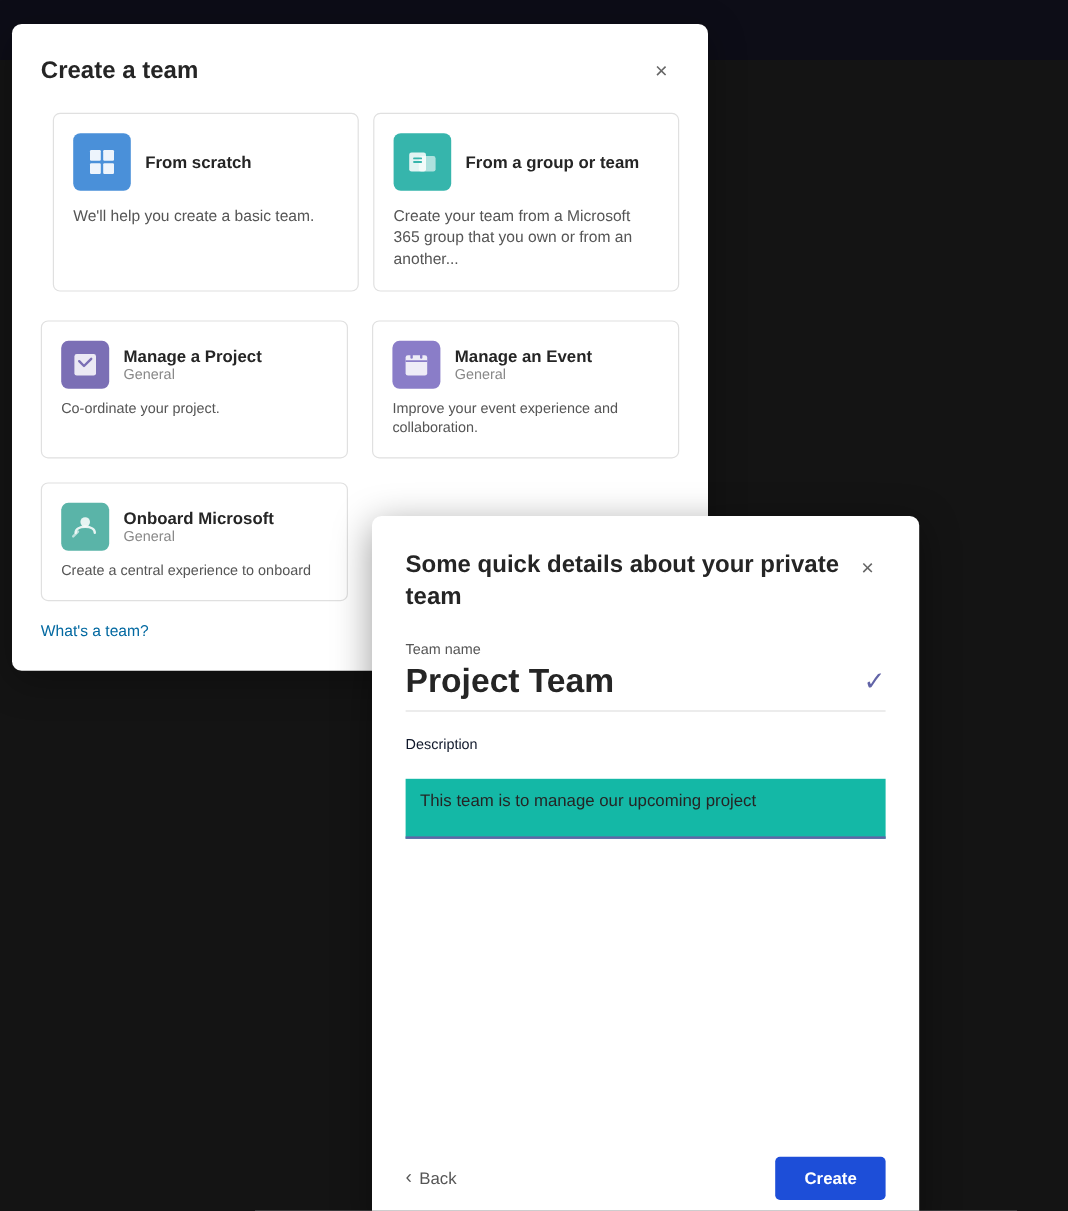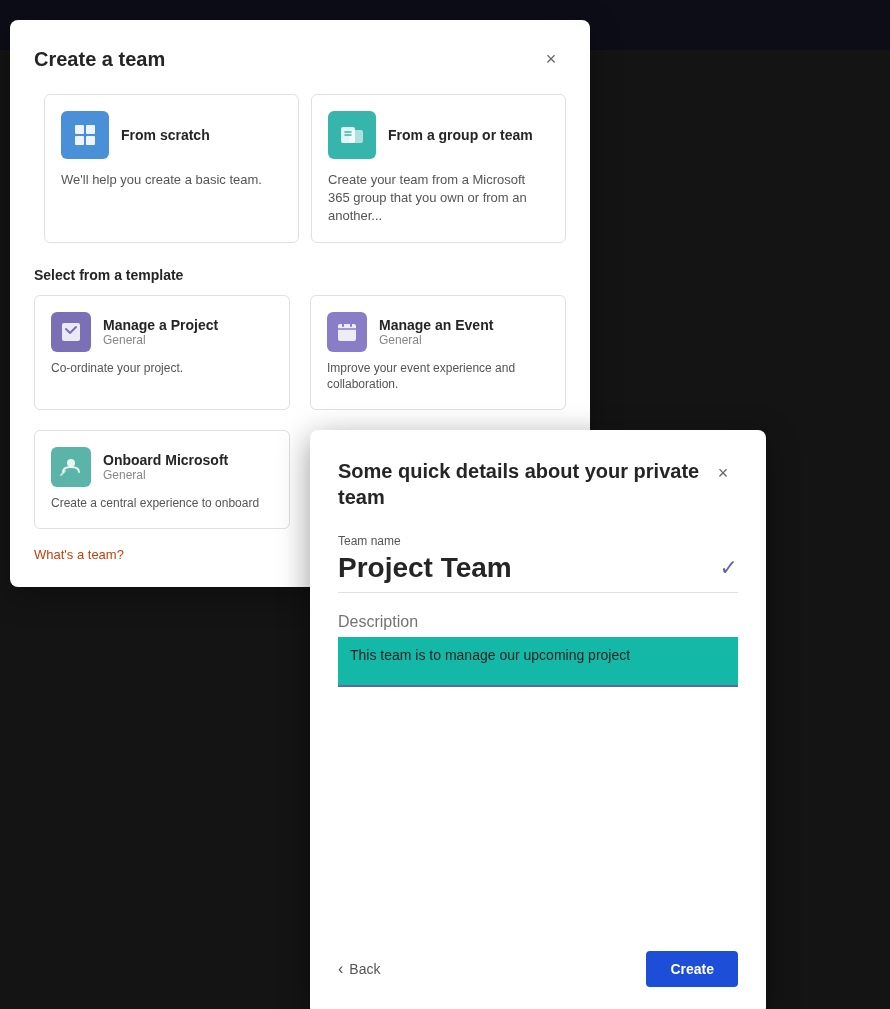--- a/index.html
+++ b/index.html
@@ -201,21 +201,21 @@
       font-size: 12px;
       color: #555;
       line-height: 1.4;
     }
 
     .modal-footer {
       margin-top: 16px;
     }
 
     .whats-team-link {
-      color: #c2410c;
+      color: #0369a1;
       font-size: 13px;
       text-decoration: none;
       cursor: pointer;
     }
 
     
     .modal-quick-details {
       position: absolute;
       top: 430px;
       left: 310px;
@@ -276,23 +276,23 @@
       font-weight: 700;
       color: #252525;
     }
 
     .check-icon {
       color: #6264a7;
       font-size: 22px;
     }
 
     .desc-label {
-      font-size: 16px;
-      color: #737373;
-      margin-bottom: 6px;
+      font-size: 12px;
+      color: #0f172a;
+      margin-bottom: 22px;
     }
 
     .desc-field {
       width: 100%;
       background: #14b8a6;
       border: none;
       border-bottom: 2px solid #6264a7;
       padding: 10px 12px;
       font-size: 14px;
       color: #252525;
@@ -387,21 +387,20 @@
             <path d="M7 11 L13 11" stroke="#36b5ac" stroke-width="1.5" stroke-linecap="round"></path>
             <path d="M7 14 L13 14" stroke="#36b5ac" stroke-width="1.5" stroke-linecap="round"></path>
           </svg>
         </div>
         <span class="option-title">From a group or team</span>
       </div>
       <div class="option-desc">Create your team from a Microsoft 365 group that you own or from an another...</div>
     </div>
   </div>
 
-  <div class="section-title">Select from a template</div>
 
   <div class="templates-grid">
 
     <div class="template-card">
       <div class="template-card-header">
         <div class="template-icon icon-purple">
           <svg width="24" height="24" viewBox="0 0 24 24" fill="none">
             <rect x="3" y="3" width="18" height="18" rx="2" fill="white" opacity="0.85"></rect>
             <path d="M7 9 L11 13 L17 7" stroke="#7b6fb5" stroke-width="2" stroke-linecap="round" stroke-linejoin="round"></path>
           </svg>

